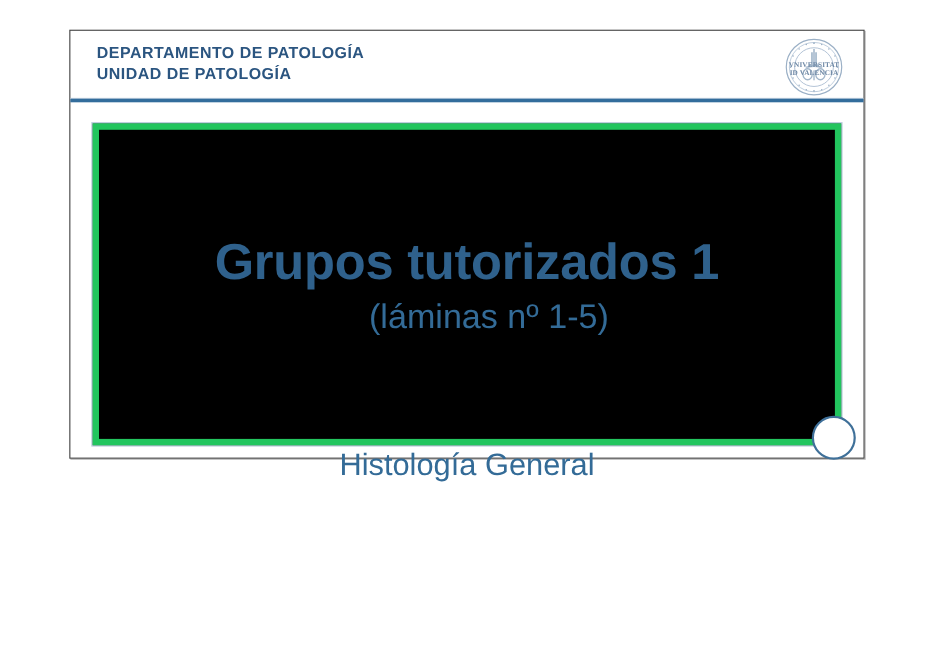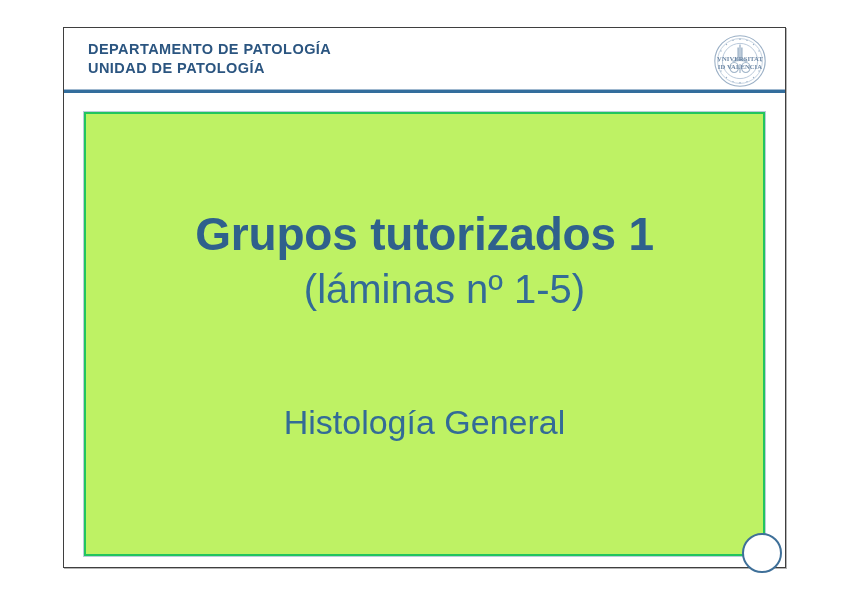--- a/index.html
+++ b/index.html
@@ -14,21 +14,21 @@
     overflow: hidden;
     font-family: "Liberation Sans", sans-serif;
   }
 
   
   #slide-canvas {
     position: absolute;
     left: 63px;
     top: 27px;
     width: 723px;
-    height: 541px;
+    height: 390px;
     background: #ffffff;
     border: 1px solid #3f3f3f;
     box-sizing: border-box;
     box-shadow: 1px 1px 0 rgba(120,120,120,0.55);
   }
 
   
   #slide-header {
     position: absolute;
     left: 0;
@@ -80,24 +80,24 @@
     background: #336d9c;
   }
 
   
   #content-frame {
     position: absolute;
     left: 20px;
     top: 84px;
     right: 20px;
     bottom: 11px;
-    border: 2px solid #22c55e;
+    border: 6px solid #22c55e;
     outline: 1px solid #b9ccdc;
     outline-offset: 0px;
-    background: #bef264;
+    background: #000000;
     box-sizing: border-box;
   }
 
   
   #title-block {
     position: absolute;
     left: 0;
     right: 0;
     top: 96px;
     text-align: center;
@@ -107,40 +107,40 @@
     font-weight: bold;
     font-size: 46px;
     line-height: 1.06;
     color: #2f618c;
     letter-spacing: -0.2px;
     margin: 0;
   }
   #subtitle {
     font-family: "Liberation Sans", sans-serif;
     font-weight: normal;
-    font-size: 40px;
+    font-size: 31px;
     line-height: 1.22;
     color: #336b97;
     margin: 6px 0 0 0;
     padding-left: 40px;
   }
 
   
   #course-block {
     position: absolute;
     left: 0;
     right: 0;
     top: 285px;
     text-align: center;
   }
   .course-line {
     display: block;
     font-family: "Liberation Sans", sans-serif;
     font-weight: normal;
-    font-size: 34px;
+    font-size: 28px;
     line-height: 1.40;
     color: #336b97;
   }
 
   
   #corner-circle {
     position: absolute;
     width: 36px;
     height: 36px;
     right: -19px;

